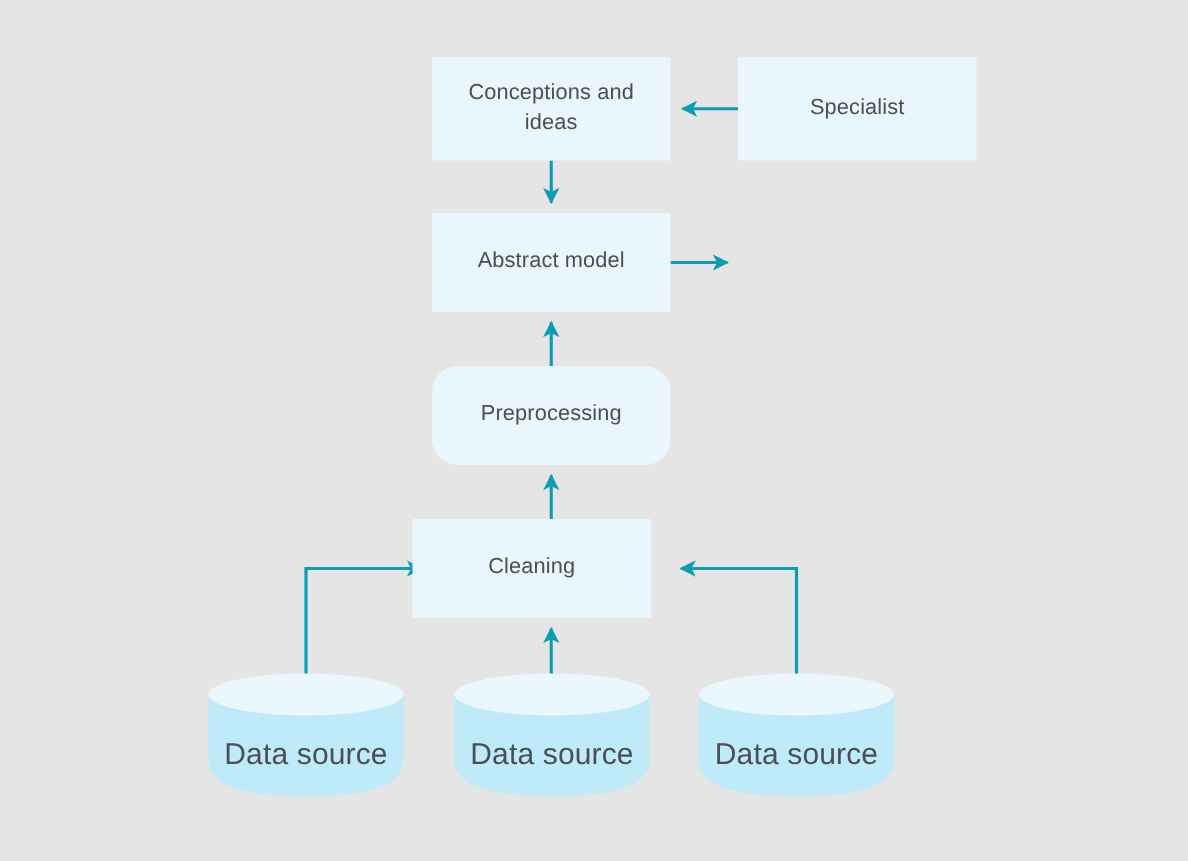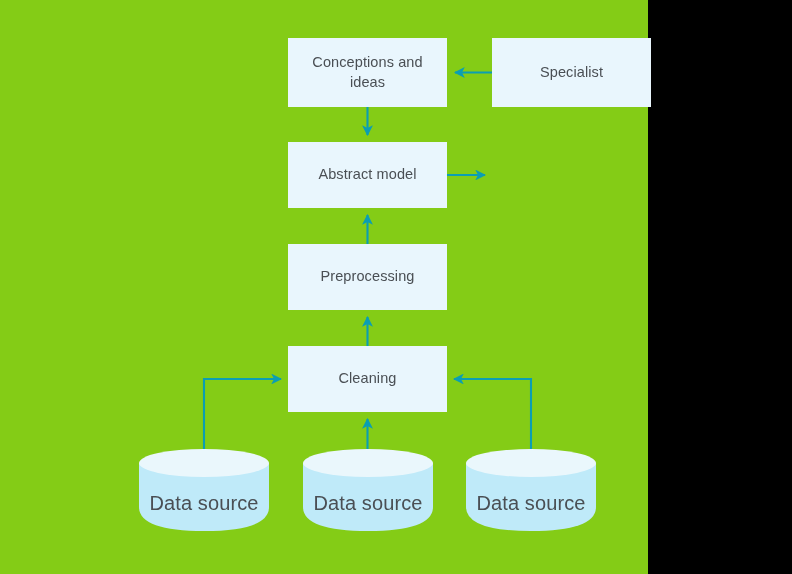--- a/index.html
+++ b/index.html
@@ -8,23 +8,23 @@
     background: #000000;
   }
   body {
     width: 792px;
     height: 574px;
     font-family: "Liberation Sans", sans-serif;
     overflow: hidden;
   }
   #canvas {
     position: relative;
-    width: 648px;
+    width: 792px;
     height: 574px;
-    background: #84cc16;
+    background: #e5e5e5;
   }
   #svg-layer {
     position: absolute;
     left: 0;
     top: 0;
     width: 792px;
     height: 574px;
   }
   .node-box {
     position: absolute;
@@ -121,25 +121,25 @@
 
   <div class="node-box" style="left:492px; top:38px; width:159px; height:69px;">
     <span class="node-label">Specialist</span>
   </div>
 
   <div class="node-box" style="left:288px; top:142px; width:159px; height:66px;">
     <span class="node-label">Abstract model</span>
   </div>
 
 
-  <div class="node-box" style="left:288px; top:244px; width:159px; height:66px;">
+  <div class="node-box" style="left:288px; top:244px; width:159px; height:66px;border-radius:17px;">
     <span class="node-label">Preprocessing</span>
   </div>
 
-  <div class="node-box" style="left:288px; top:346px; width:159px; height:66px;">
+  <div class="node-box" style="left:275px; top:346px; width:159px; height:66px;">
     <span class="node-label">Cleaning</span>
   </div>
 
   <div class="cyl-label" style="left:139px; width:130px; top:492px;">Data source</div>
 
   <div class="cyl-label" style="left:303px; width:130px; top:492px;">Data source</div>
 
   <div class="cyl-label" style="left:466px; width:130px; top:492px;">Data source</div>
 
 </div>

